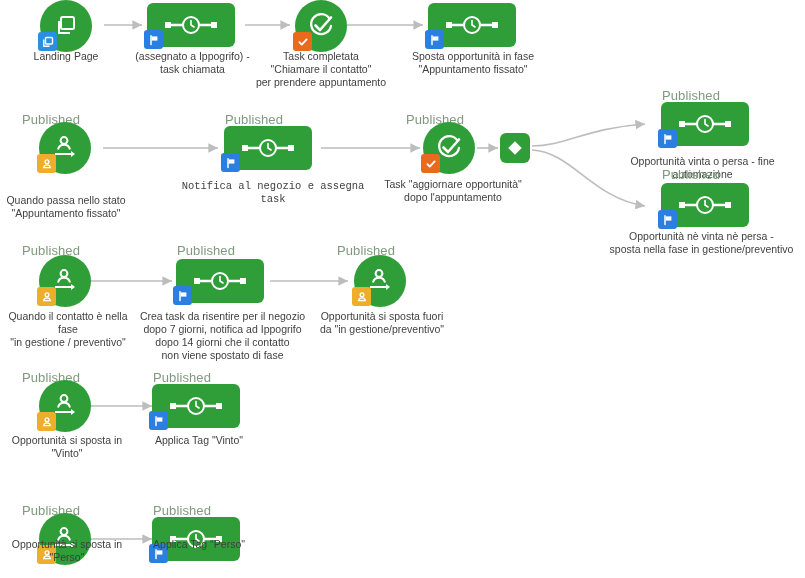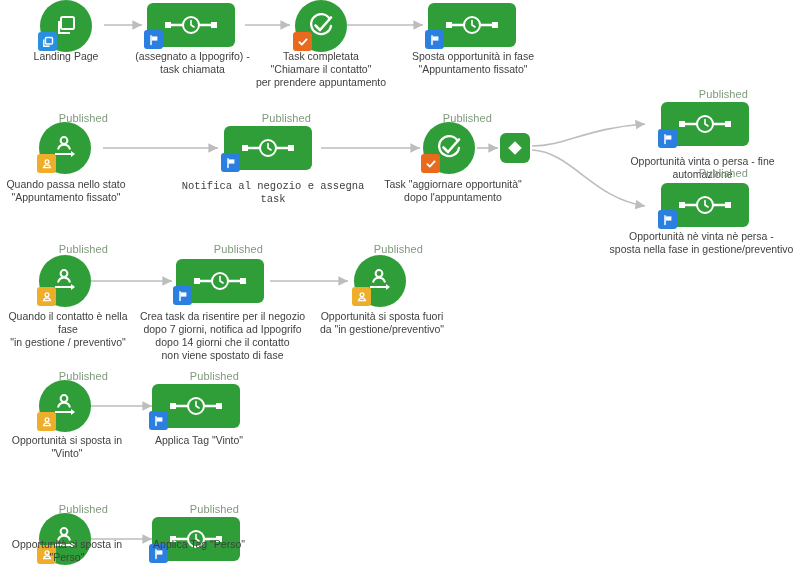--- a/index.html
+++ b/index.html
@@ -46,24 +46,24 @@
   }
   .badge.flag{background:#2a7fe0;}
   .badge.check{background:#ea6a1d;}
   .badge.person{background:#eeae2b;}
   .badge.page{background:#2a8fe0;}
   .circle .badge{left:-2px;bottom:1px;}
 
   
   .pub{
     position:absolute;
-    font-size:11px;
+    font-size:13px;
     color:#7f9a7c;
     white-space:nowrap;
-    text-align:right;
+    text-align:left;
     letter-spacing:0.1px;
   }
   .caption{
     position:absolute;
     font-size:10.5px;
     line-height:13px;
     color:#3f3f3f;
     text-align:center;
     white-space:pre-line;
   }
@@ -184,21 +184,21 @@
         <path d="M21,18 L25,21 L21,24" fill="#fff"></path>
       </svg>
       <span class="badge person">
         <svg width="12" height="12" viewBox="0 0 12 12">
           <circle cx="6" cy="3.8" r="1.9" fill="none" stroke="#fff" stroke-width="1.3"></circle>
           <path d="M2.6,9.6 A3.5,3.5 0 0 1 9.4,9.6 Z" fill="none" stroke="#fff" stroke-width="1.3"></path>
         </svg>
       </span>
     </div>
   </div>
-  <div class="caption" style="left:0px;top:178px;width:132px;">Quando passa nello stato
+  <div class="caption" style="left:0px;top:194px;width:132px;">Quando passa nello stato
 "Appuntamento fissato"</div>
 
   <div class="pub" style="left:225px;top:112px;width:86px;">Published</div>
   <div class="node" style="left:224px;top:126px;">
     <div class="rect">
       <svg width="58" height="20" viewBox="0 0 58 20">
         <line x1="6" y1="10" x2="52" y2="10" stroke="#fff" stroke-width="2.4"></line>
         <rect x="3" y="7" width="6" height="6" fill="#fff"></rect>
         <rect x="49" y="7" width="6" height="6" fill="#fff"></rect>
         <circle cx="29" cy="10" r="8" fill="#2f9e38" stroke="#fff" stroke-width="2"></circle>

